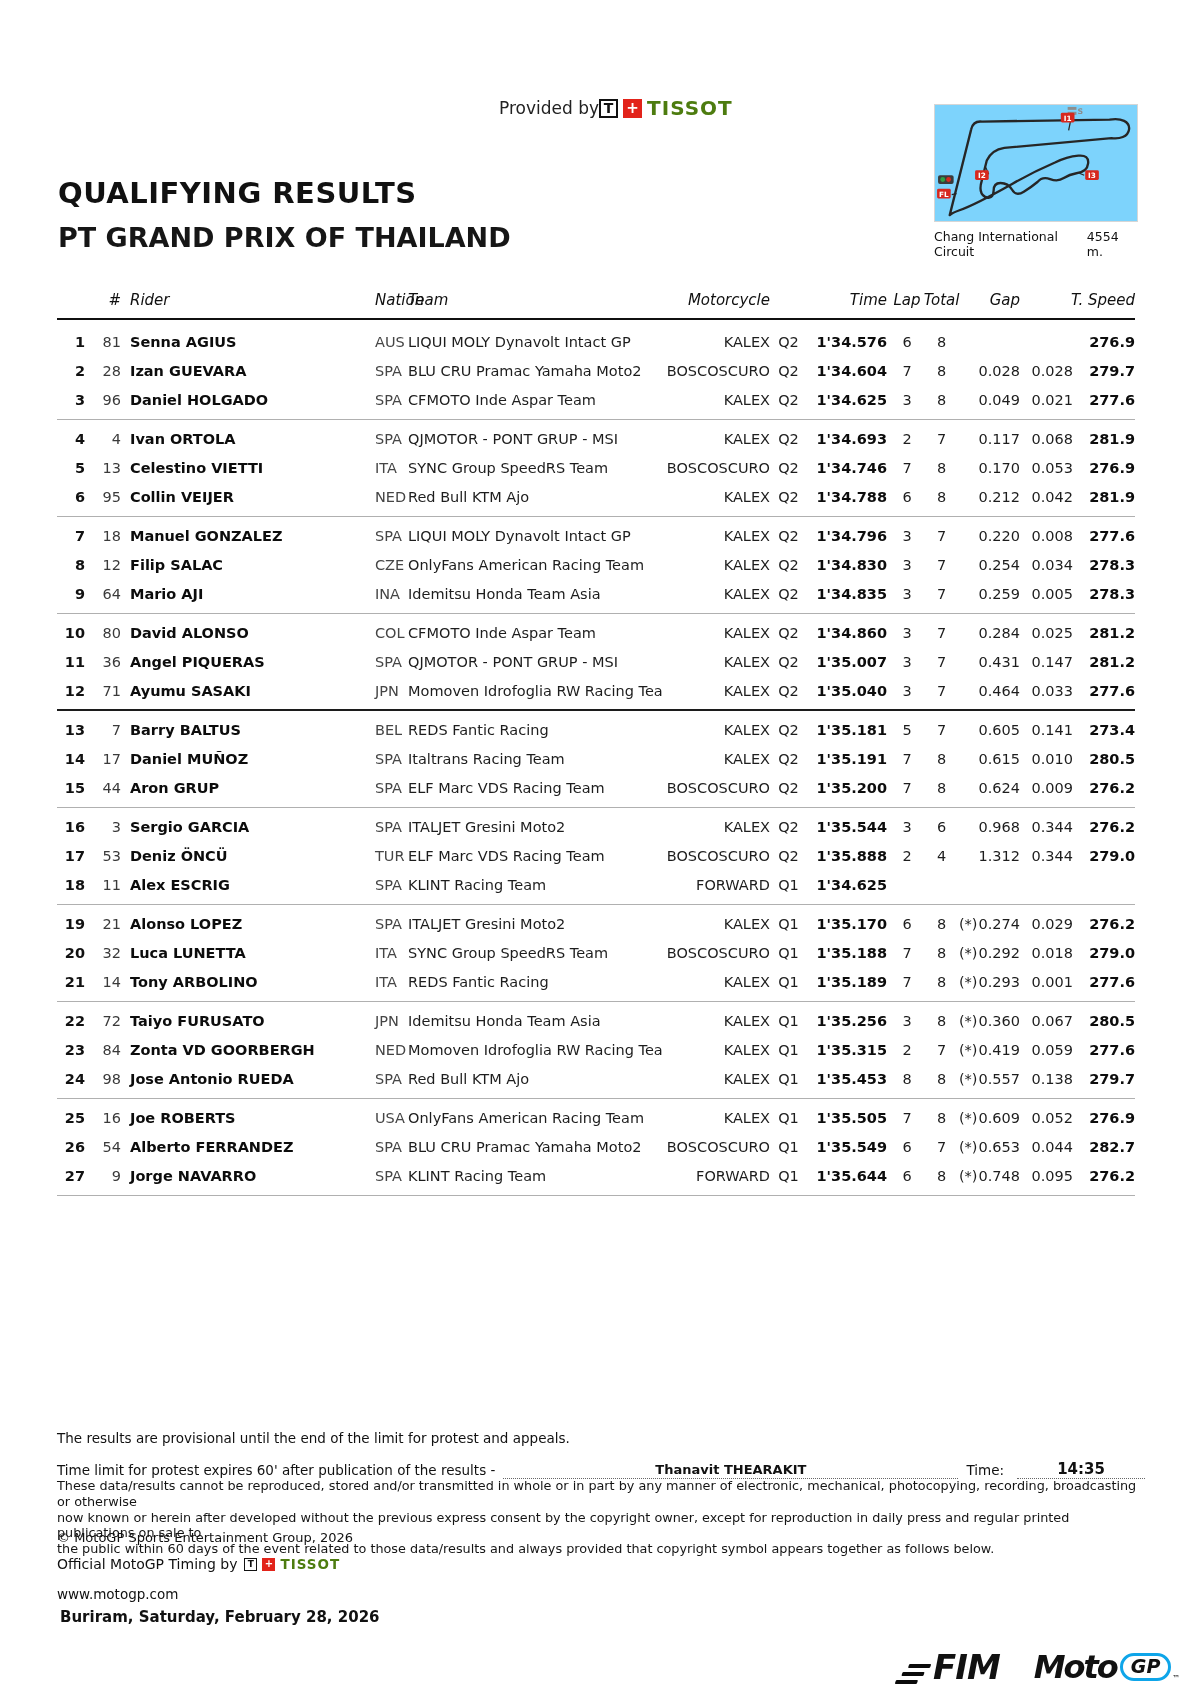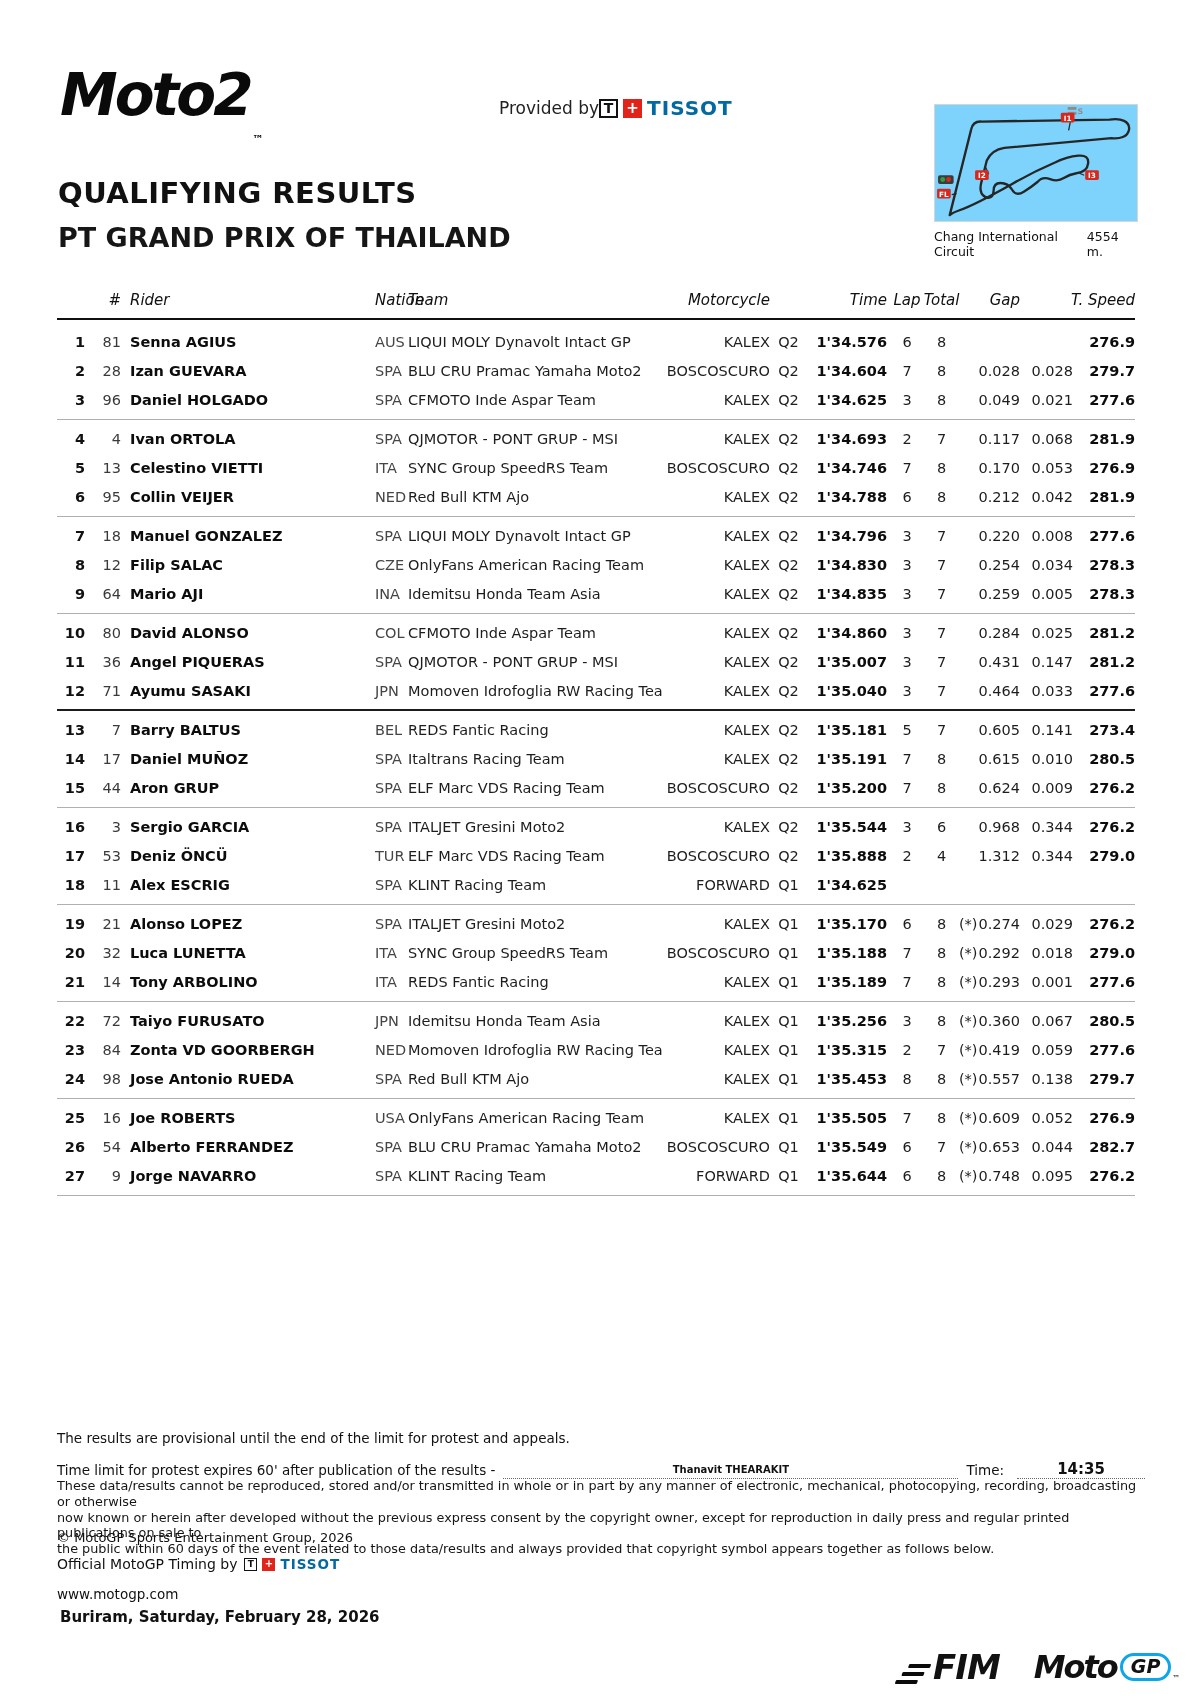--- a/index.html
+++ b/index.html
@@ -11,21 +11,21 @@
   .logo{position:absolute;left:60px;top:66px;font-size:58px;font-weight:900;font-style:italic;
         letter-spacing:-3px;color:#0a0a0a;line-height:1;}
   .logo .tm{font-size:11px;font-style:normal;font-weight:700;letter-spacing:0;vertical-align:-28px;margin-left:2px;}
   .provided{position:absolute;left:499px;top:96px;display:flex;align-items:center;}
   .provided-label{font-size:17px;color:#222;}
   .tissot{display:inline-flex;align-items:center;gap:5px;}
   .tissot .tbox{width:19px;height:19px;border:2px solid #111;color:#111;font-weight:900;font-size:14px;
         display:inline-flex;align-items:center;justify-content:center;box-sizing:border-box;background:#fff;}
   .tissot .plusbox{width:19px;height:19px;background:#e2231a;color:#fff;font-weight:900;font-size:15px;
         display:inline-flex;align-items:center;justify-content:center;line-height:1;}
-  .tissot .word{font-size:20px;font-weight:800;letter-spacing:1px;color:#0369a1;}
+  .tissot .word{font-size:20px;font-weight:800;letter-spacing:1px;color:#4d7c0f;}
   .tissot.small .tbox{width:13px;height:13px;font-size:9px;border-width:1.5px;}
   .tissot.small .plusbox{width:13px;height:13px;font-size:10px;}
   .tissot.small .word{font-size:13.5px;}
   .title{position:absolute;left:58px;top:176px;font-size:29px;font-weight:800;letter-spacing:.5px;}
   .subtitle{position:absolute;left:58px;top:222px;font-size:27px;font-weight:700;letter-spacing:0;color:#161616;}
   
   .map{position:absolute;left:934px;top:104px;width:204px;height:118px;border:1.5px solid #d6d6d6;
        box-sizing:border-box;background:#7dd3fc;}
   .map-caption{position:absolute;left:934px;top:229px;width:200px;display:flex;justify-content:space-between;
        font-size:12.5px;color:#111;}
@@ -48,21 +48,21 @@
   .sep{height:10px;display:flex;align-items:center;}
   .sep > div{width:100%;border-top:1.5px solid #b0b0b0;}
   .sep.thick > div{border-top:2.5px solid #1c1c1c;}
   .sep.bottom > div{border-top:1.5px solid #b0b0b0;}
   
   .foot{position:absolute;left:57px;width:1088px;font-size:13.5px;color:#111;}
   .f-provisional{top:1430px;}
   .f-protest{top:1450px;display:flex;align-items:flex-end;}
   .f-protest .txt{white-space:nowrap;padding-bottom:1px;}
   .sigline{flex:1;margin-left:8px;border-bottom:1.6px dotted #666;text-align:center;
-           font-size:10px;font-weight:bold;line-height:17px;}
+           font-size:13px;font-weight:bold;line-height:17px;}
   .timelabel{white-space:nowrap;margin:12px 5px 1px 8px;}
   .timeline{flex:0 0 128px;font-size:15px;}
   .f-copy{top:1478px;font-size:12.8px;line-height:15.8px;color:#151515;}
   .f-owner{top:1530px;font-size:13px;}
   .f-timing{top:1556px;display:flex;align-items:center;gap:7px;font-size:14px;}
   .f-web{top:1586px;font-size:13.5px;}
   .f-city{top:1608px;font-size:15px;font-weight:bold;left:60px;}
   .bottom-logos{position:absolute;left:898px;top:1650px;display:flex;align-items:center;gap:34px;}
   .fim{display:flex;align-items:flex-end;gap:5px;}
   .fim .lines{display:flex;flex-direction:column;gap:4px;transform:skewX(-18deg);}
@@ -75,21 +75,20 @@
   .mgp .moto{font-size:32px;font-weight:900;font-style:italic;letter-spacing:-2px;line-height:1;}
   .mgp .gp{margin-left:3px;border:3px solid #0ea5e9;border-radius:16px;padding:1px 8px 2px 8px;
            font-size:19px;font-weight:900;font-style:italic;line-height:1;}
   .mgp .tm{font-size:8px;align-self:flex-end;margin-left:1px;}
 </style>
 </head>
 <body>
 
 <div class="page">
 
-  <div class="logo"><span>Moto2</span><span class="tm">™</span></div>
 
   <div class="provided">
     <span class="provided-label">Provided by</span>
     <span class="tissot">
       <span class="tbox">T</span>
       <span class="plusbox">+</span>
       <span class="word">TISSOT</span>
     </span>
   </div>
 

